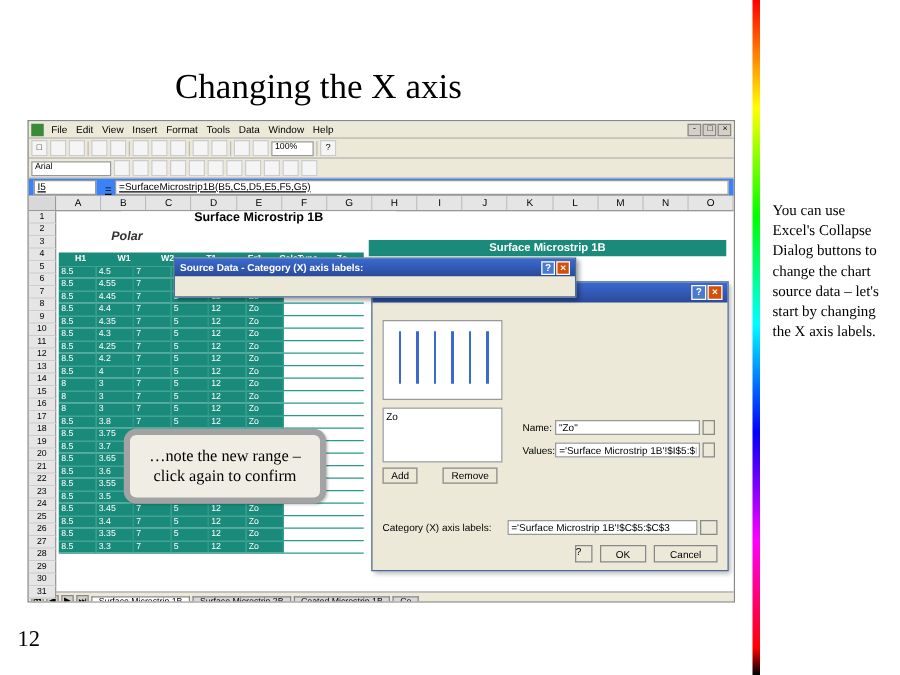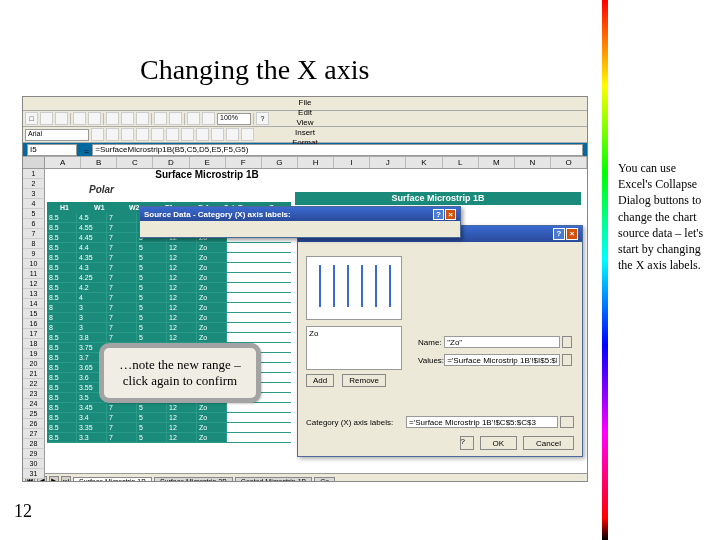--- a/index.html
+++ b/index.html
@@ -7,33 +7,33 @@
   .slide { width: 720px; height: 540px; position: relative; background: #fff; }
   .title { position: absolute; top: 54px; left: 140px; font-size: 28px; font-weight: normal; color: #000; }
   .color-strip { position: absolute; top: 0; right: 112px; width: 6px; height: 540px; background: linear-gradient(to bottom, #ff0000 0%, #ff7f00 8%, #ffff00 16%, #7fff00 24%, #00ff00 32%, #00ff7f 40%, #00ffff 48%, #007fff 56%, #0000ff 64%, #7f00ff 72%, #ff00ff 80%, #ff007f 88%, #ff0000 96%, #000 100%); }
   .sidebar-text { position: absolute; top: 160px; left: 618px; width: 95px; font-size: 12px; line-height: 1.35; color: #000; }
   .page-num { position: absolute; bottom: 18px; left: 14px; font-size: 18px; color: #000; }
   .footer-brand { position: absolute; bottom: 18px; right: 10px; font-size: 14px; font-weight: bold; }
   .footer-brand .p1 { color: #3a5ea8; }
   .footer-brand .p2 { color: #c53a3a; }
   .footer-brand .p3 { color: #888; }
   .excel-shot { position: absolute; top: 96px; left: 22px; width: 566px; height: 386px; background: #e8e8e8; border: 1px solid #888; overflow: hidden; font-family: Tahoma, sans-serif; font-size: 9px; color: #000; }
-  .menubar { height: 14px; background: #ece9d8; border-bottom: 1px solid #aaa; display: flex; align-items: center; padding: 0 2px; gap: 1px; flex-direction: column; }
+  .menubar { height: 14px; background: #ece9d8; border-bottom: 1px solid #aaa; display: flex; align-items: center; padding: 0 2px; gap: 1px; }
   .menubar span { padding: 0 3px; font-size: 8px; }
   .menubar .sys-icon { width: 10px; height: 10px; background: #3a8a3a; margin-right: 2px; }
   .menubar .right-btns { margin-left: auto; display: flex; gap: 1px; }
   .menubar .right-btns span { width: 11px; height: 10px; background: #d4d0c8; border: 1px solid #888; font-size: 7px; text-align: center; line-height: 8px; }
   .toolbar { height: 16px; background: #ece9d8; border-bottom: 1px solid #aaa; display: flex; align-items: center; padding: 0 2px; gap: 2px; }
   .toolbar .ico { width: 13px; height: 13px; background: #f5f5f5; border: 1px solid #ccc; font-size: 7px; text-align: center; line-height: 11px; }
   .toolbar .sep { width: 1px; height: 12px; background: #bbb; }
   .toolbar .zoom { width: 34px; height: 12px; background: #fff; border: 1px solid #999; font-size: 7px; padding: 0 2px; }
   .toolbar2 { height: 16px; background: #ece9d8; border-bottom: 1px solid #aaa; display: flex; align-items: center; padding: 0 2px; gap: 2px; }
   .toolbar2 .font { width: 64px; height: 12px; background: #fff; border: 1px solid #999; font-size: 7px; padding: 0 2px; }
   .toolbar2 .ico { width: 13px; height: 13px; background: #f5f5f5; border: 1px solid #ccc; }
-  .formula-bar { height: 14px; background: #0369a1; border-bottom: 1px solid #aaa; display: flex; align-items: flex-end; }
+  .formula-bar { height: 14px; background: #3b82f6; border-bottom: 1px solid #aaa; display: flex; align-items: flex-end; text-decoration: underline; }
   .formula-bar .name-box { width: 50px; height: 12px; background: #fff; border: 1px solid #999; font-size: 8px; padding: 0 2px; margin: 0 4px; }
   .formula-bar .eq { padding: 0 3px; }
   .formula-bar .formula { flex: 1; height: 12px; background: #fff; border: 1px solid #999; font-size: 8px; padding: 0 2px; margin-right: 4px; overflow: hidden; }
   .sheet-area { position: relative; height: 316px; background: #fff; }
   .col-headers { height: 12px; background: #d8d8d8; border-bottom: 1px solid #999; display: flex; }
   .col-headers .rh { width: 22px; border-right: 1px solid #999; }
   .col-headers .ch { flex: 1; border-right: 1px solid #bbb; text-align: center; font-size: 8px; line-height: 12px; background: #e5e5e5; }
   .row { height: 10px; display: flex; border-bottom: 1px solid #ddd; }
   .row .cell { width: 30px; border-right: 1px solid #eee; font-size: 7px; padding: 0 2px; line-height: 10px; overflow: hidden; white-space: nowrap; }
   .row.datarow .cell { background: #1a8a7a; color: #fff; border-right: 1px solid #2a9a8a; }
@@ -48,21 +48,21 @@
   .row-nums div { height: 10px; background: #e5e5e5; border-bottom: 1px solid #ccc; border-right: 1px solid #999; text-align: center; font-size: 7px; line-height: 10px; }
   .source-dlg { position: absolute; top: 68px; left: 274px; width: 286px; height: 232px; background: #ece9d8; border: 1px solid #4a6a9a; box-shadow: 2px 2px 4px rgba(0,0,0,0.3); z-index: 5; font-size: 8px; }
   .source-dlg .titlebar { height: 16px; background: linear-gradient(to bottom, #3a6ad0, #2a4a9a); color: #fff; display: flex; align-items: center; padding: 0 4px; font-size: 9px; font-weight: bold; }
   .source-dlg .titlebar .tb-btns { margin-left: auto; display: flex; gap: 1px; }
   .source-dlg .titlebar .tb-btns span { width: 12px; height: 12px; background: #d4500a; border: 1px solid #fff; text-align: center; font-size: 8px; line-height: 10px; }
   .source-dlg .titlebar .tb-btns .help { background: #4a7ad0; }
   .source-dlg .body { padding: 8px; }
   .source-dlg .chart-thumb { width: 96px; height: 64px; background: #fff; border: 1px solid #999; margin: 6px 0; position: relative; }
   .source-dlg .chart-thumb::before { content: ""; position: absolute; left: 12px; right: 6px; top: 8px; bottom: 12px; background: repeating-linear-gradient(to right, #3a6ad0 0 2px, transparent 2px 14px); }
   .source-dlg .series-box { width: 96px; height: 44px; background: #fff; border: 1px solid #999; margin-top: 6px; padding: 2px; font-size: 8px; }
-  .source-dlg .btns-row { display: flex; gap: 8px; margin-top: 4px; }
+  .source-dlg .btns-row { display: flex; gap: 20px; margin-top: 4px; }
   .source-dlg .btns-row button { font-size: 8px; padding: 1px 6px; background: #ece9d8; border: 1px solid #888; }
   .source-dlg .fields { position: absolute; top: 110px; left: 120px; right: 10px; font-size: 8px; }
   .source-dlg .fields .fld { display: flex; align-items: center; margin-bottom: 6px; }
   .source-dlg .fields .fld label { width: 40px; }
   .source-dlg .fields .fld input { flex: 1; height: 12px; font-size: 8px; border: 1px solid #999; padding: 0 2px; }
   .source-dlg .fields .fld .collapse-btn { width: 14px; height: 12px; background: #ece9d8; border: 1px solid #888; margin-left: 2px; }
   .source-dlg .cat-row { position: absolute; bottom: 28px; left: 8px; right: 8px; display: flex; align-items: center; font-size: 8px; }
   .source-dlg .cat-row label { width: 100px; }
   .source-dlg .cat-row input { flex: 1; height: 12px; font-size: 8px; border: 1px solid #999; padding: 0 2px; }
   .source-dlg .cat-row .collapse-btn { width: 14px; height: 12px; background: #ece9d8; border: 1px solid #888; margin-left: 2px; }

